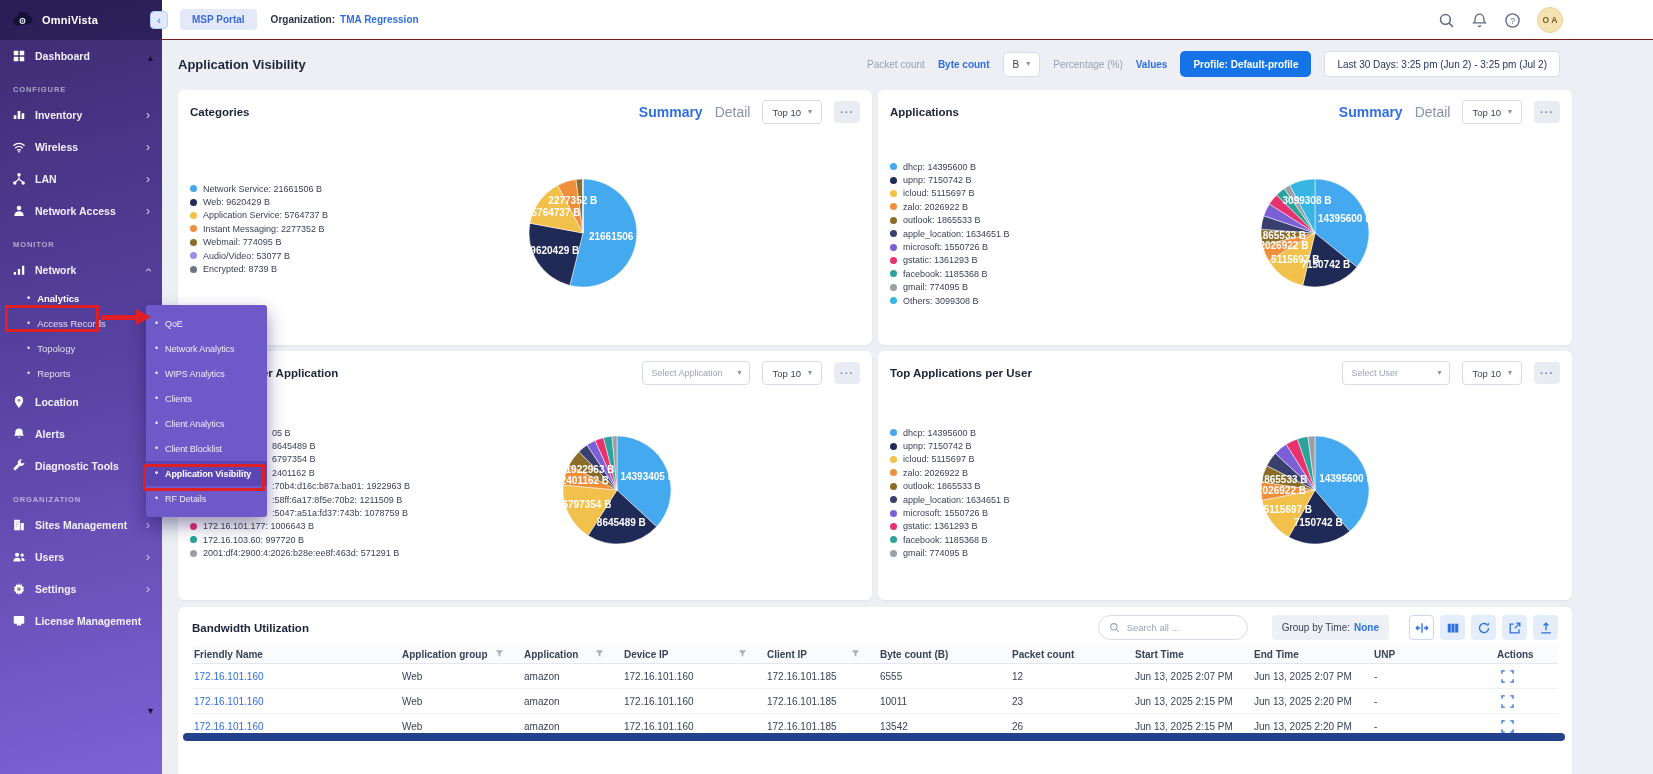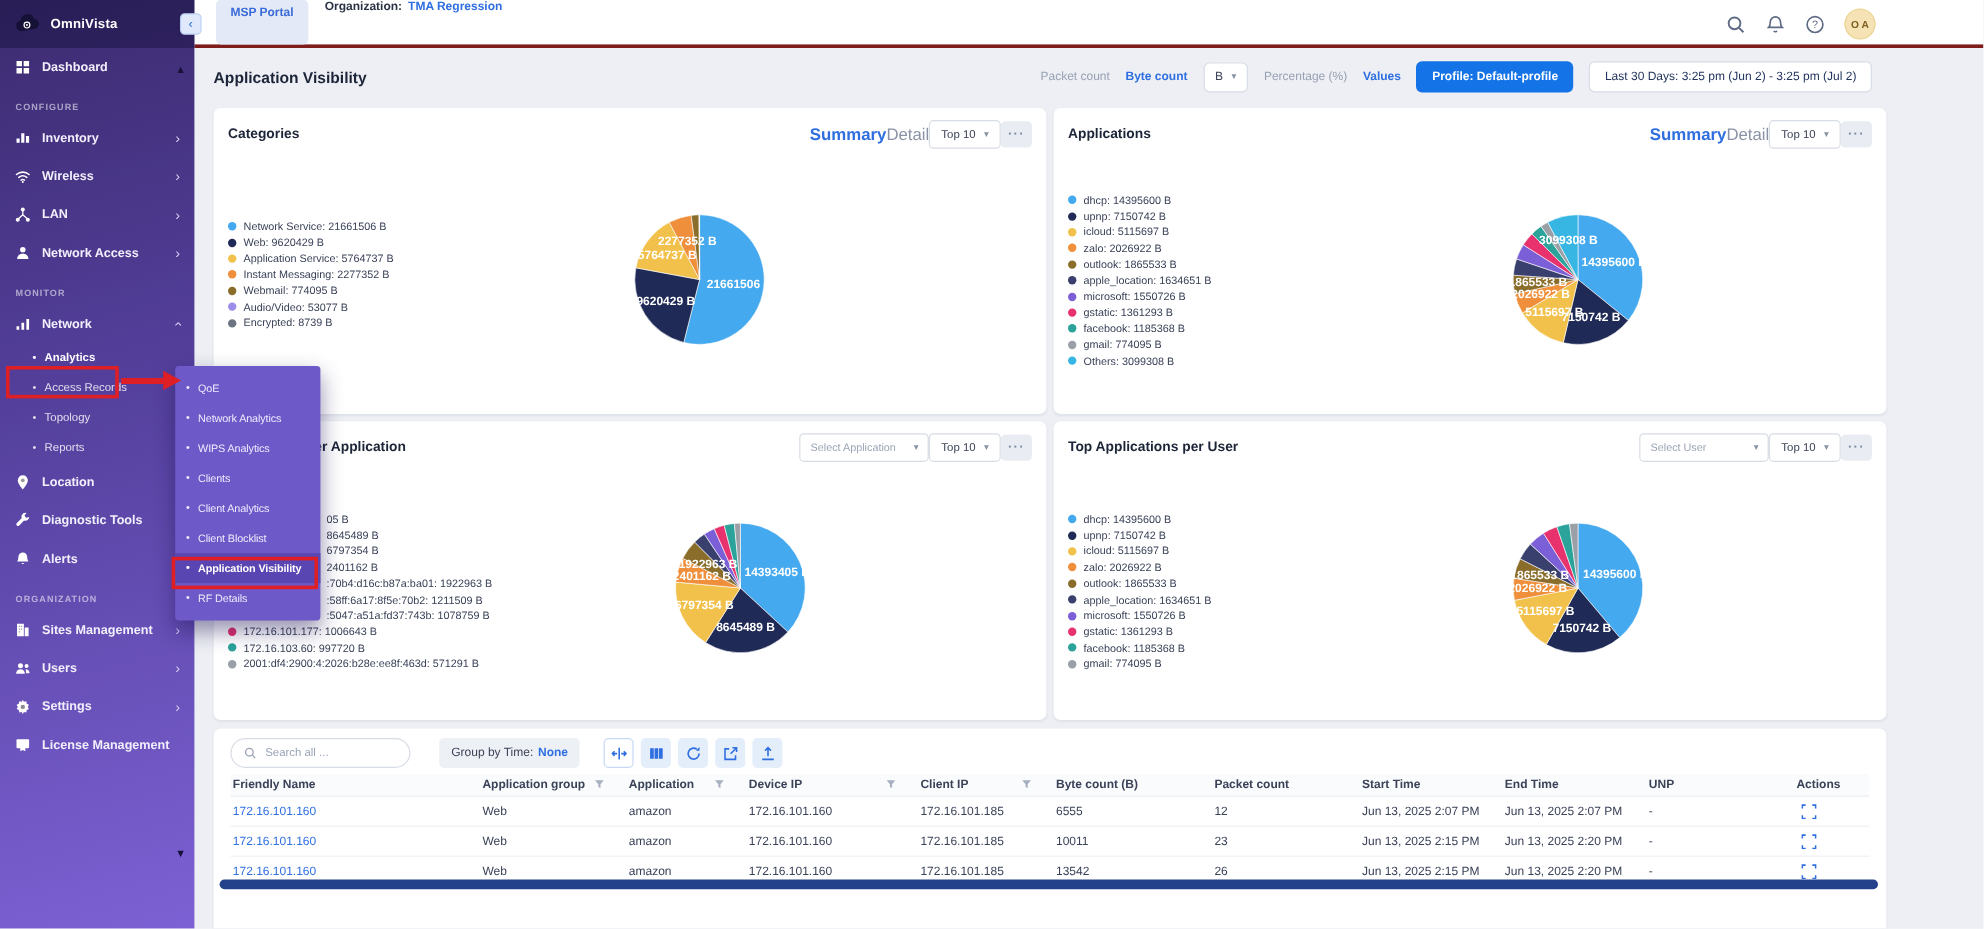--- a/index.html
+++ b/index.html
@@ -23,22 +23,22 @@
   .chev{font-size:12px;color:#d6cdf2;line-height:1}
   .chev.up{transform:rotate(-90deg)}
   .subnav-item{display:flex;align-items:center;gap:7px;height:25px;padding:0 12px 0 27px;font-size:9.5px;color:rgba(255,255,255,.82);cursor:pointer;white-space:nowrap}
   .subnav-item.active{color:#fff;font-weight:bold}
   .bullet{font-size:9px;line-height:1}
 
   .collapse-btn{position:absolute;left:150px;top:11px;width:18px;height:18px;background:#dfe9fb;border:1px solid #bcd0f2;
     border-radius:4px;color:#2f6fe0;font-size:11px;line-height:15px;text-align:center;z-index:40;cursor:pointer}
 
   
-  .topbar{position:absolute;left:162px;top:0;right:0;height:40px;background:#fff;border-bottom:3px solid #7f1d1d;z-index:20;
-    display:flex;padding:0 0 0 18px}
+  .topbar{position:absolute;left:162px;top:0;right:0;height:40px;background:#fff;border-bottom:1px solid #7f1d1d;z-index:20;
+    display:flex;align-items:center;padding:0 0 0 18px}
   .msp-chip{background:#e3e9f6;color:#3a6bd8;font-weight:bold;font-size:10px;padding:5px 12px;border-radius:4px;cursor:pointer}
   .org-label{font-size:10px;font-weight:bold;color:#2b3245;margin-left:14px}
   .org-value{font-size:10px;font-weight:bold;color:#2f6fe0;margin-left:5px;cursor:pointer}
   .topbar-right{position:absolute;right:90px;top:0;height:40px;display:flex;align-items:center;gap:16px}
   .tb-ic{width:17px;height:17px;color:#5f6b84;display:inline-flex;cursor:pointer}
   .tb-ic svg{width:100%;height:100%}
   .avatar{width:26px;height:26px;border-radius:50%;background:#f6e3b5;border:1px solid #ecd18f;color:#7c5f1d;
     font-size:8.5px;font-weight:bold;display:flex;align-items:center;justify-content:center;cursor:pointer}
 
   
@@ -57,21 +57,21 @@
   .date-btn{background:#fff;border:1px solid #d8dce5;border-radius:5px;height:26px;padding:0 12px;font-size:10px;
     color:#23355f;font-weight:500;cursor:pointer;font-family:inherit;white-space:nowrap}
 
   .panel{position:absolute;background:#fff;border-radius:6px;box-shadow:0 1px 2px rgba(20,30,60,.06)}
   #p-categories{left:16px;top:50px;width:694px;height:255px}
   #p-applications{left:716px;top:50px;width:694px;height:255px}
   #p-clients{left:16px;top:311px;width:694px;height:249px}
   #p-users{left:716px;top:311px;width:694px;height:249px}
   #p-bandwidth{left:16px;top:567px;width:1394px;height:167px;border-radius:6px 6px 0 0}
 
-  .panel-head{display:flex;align-items:center;padding:10px 12px;gap:0}
+  .panel-head{display:flex;align-items:center;padding:10px 12px;gap:12px}
   .panel-title{font-size:11.5px;font-weight:bold;color:#1c2438;flex:1;white-space:nowrap}
   .tab{font-size:14px;color:#8a93a6;cursor:pointer}
   .tab.active{color:#2f6fe0;font-weight:bold}
   .top-select{display:flex;align-items:center;gap:7px;border:1px solid #d8dce5;border-radius:4px;background:#fff;
     font-size:9.5px;color:#3c4257;height:24px;padding:0 9px;cursor:pointer;font-family:inherit}
   .app-select{display:flex;align-items:center;justify-content:space-between;border:1px solid #d8dce5;border-radius:4px;
     background:#fff;font-size:9px;color:#9aa3b5;height:24px;width:108px;padding:0 8px;cursor:pointer;font-family:inherit}
   .more-btn{width:26px;height:22px;border:none;border-radius:4px;background:#e9edf3;color:#7c8aa5;font-weight:bold;
     font-size:11px;letter-spacing:1px;cursor:pointer;display:flex;align-items:center;justify-content:center;font-family:inherit}
 
@@ -226,34 +226,34 @@
               <path d="M8 1.2a4.8 4.8 0 0 1 4.8 4.8C12.8 9.4 8 14.8 8 14.8S3.2 9.4 3.2 6A4.8 4.8 0 0 1 8 1.2z"></path>
               <circle cx="8" cy="6" r="1.8" fill="rgba(0,0,0,.4)"></circle>
             </svg>
           </span>
           <span class="nav-lbl">Location</span>
           <span class="chev">›</span>
         </div>
         <div class="nav-item">
           <span class="nav-ic">
             <svg viewBox="0 0 16 16" fill="#fff">
+              <path d="M8 1.6a4.2 4.2 0 0 1 4.2 4.2c0 2.9 1.3 4.3 1.3 4.3H2.5s1.3-1.4 1.3-4.3A4.2 4.2 0 0 1 8 1.6z"></path>
+              <path d="M6.6 11.6a1.5 1.5 0 0 0 2.8 0z"></path>
+            </svg>
+          </span>
+          <span class="nav-lbl">Alerts</span>
+        </div>
+        <div class="nav-item">
+          <span class="nav-ic">
+            <svg viewBox="0 0 16 16" fill="#fff">
               <path d="M14.2 4.2a3.8 3.8 0 0 1-5 3.6l-4.6 4.6a1.6 1.6 0 1 1-2.3-2.3l4.6-4.6a3.8 3.8 0 0 1 4.8-4.9L9.6 2.7l1.4 2.3 2.6-.4z"></path>
             </svg>
           </span>
           <span class="nav-lbl">Diagnostic Tools</span>
           <span class="chev">›</span>
-        </div>
-        <div class="nav-item">
-          <span class="nav-ic">
-            <svg viewBox="0 0 16 16" fill="#fff">
-              <path d="M8 1.6a4.2 4.2 0 0 1 4.2 4.2c0 2.9 1.3 4.3 1.3 4.3H2.5s1.3-1.4 1.3-4.3A4.2 4.2 0 0 1 8 1.6z"></path>
-              <path d="M6.6 11.6a1.5 1.5 0 0 0 2.8 0z"></path>
-            </svg>
-          </span>
-          <span class="nav-lbl">Alerts</span>
         </div>
         <div class="nav-section">ORGANIZATION</div>
         <div class="nav-item">
           <span class="nav-ic">
             <svg viewBox="0 0 16 16" fill="#fff">
               <path d="M2.5 14V2h6.5v12zM9.8 14V5.6h3.7V14z"></path>
               <path d="M4.2 4h1.2v1.2H4.2zM6.2 4h1.2v1.2H6.2zM4.2 6.6h1.2v1.2H4.2zM6.2 6.6h1.2v1.2H6.2zM4.2 9.2h1.2v1.2H4.2z" fill="rgba(0,0,0,.4)"></path>
             </svg>
           </span>
           <span class="nav-lbl">Sites Management</span>
@@ -610,20 +610,21 @@
             <text x="116.4" y="66.5">14395600 B</text>
             <text x="88.2" y="111.3">7150742 B</text>
             <text x="57.9" y="97.6">5115697 B</text>
             <text x="51.5" y="78.7">2026922 B</text>
             <text x="53.1" y="67.8">1865533 B</text>
           </svg></div>
     </section>
 
     <section class="panel" id="p-bandwidth">
       <div class="bw-head">
+        <div class="bw-title">Bandwidth Utilization</div>
         <div class="search-box">
           <svg viewBox="0 0 16 16" fill="none" stroke="currentColor" stroke-width="1.6">
               <circle cx="7" cy="7" r="4.6"></circle>
               <path d="M10.6 10.6 14 14"></path>
             </svg>
           <span>Search all ...</span>
         </div>
         <button class="groupby">
             <span>Group by Time:</span>
             <b>None</b>

